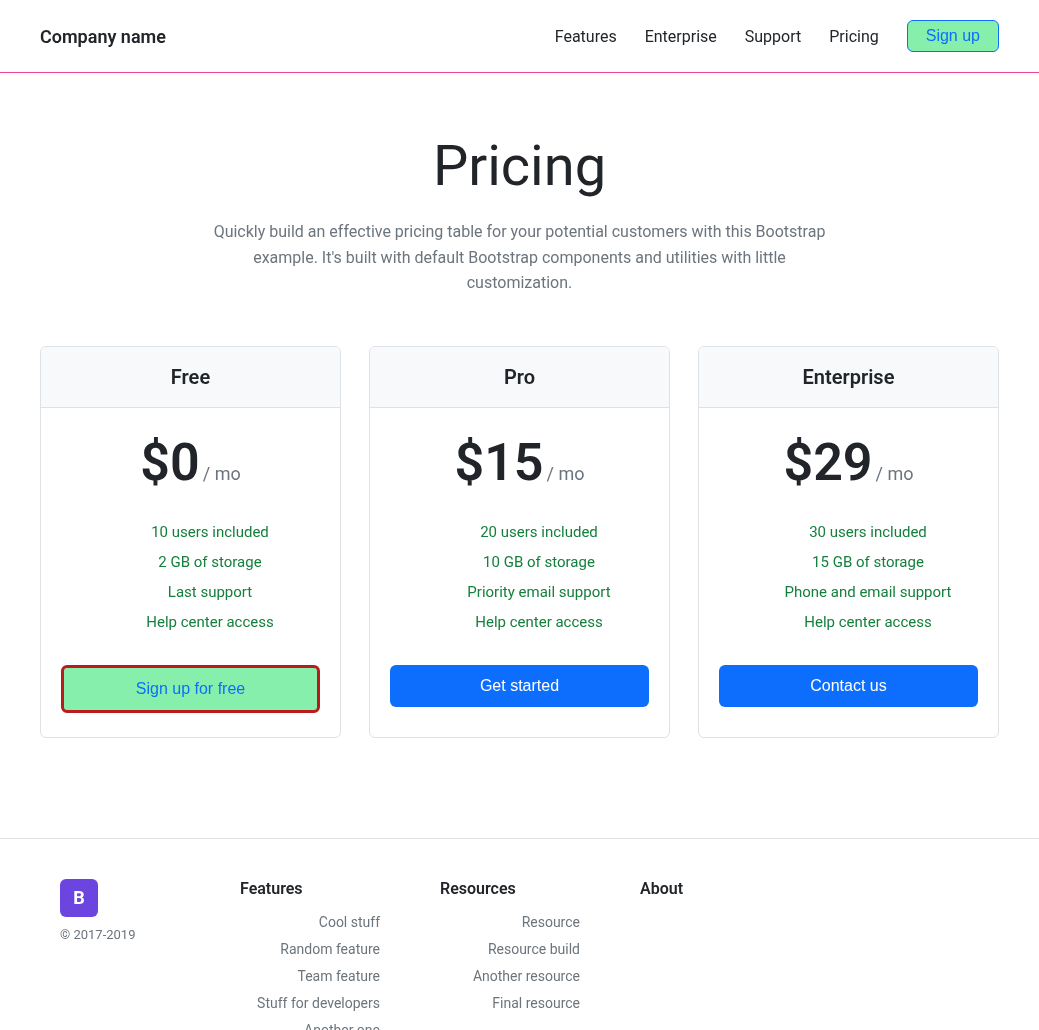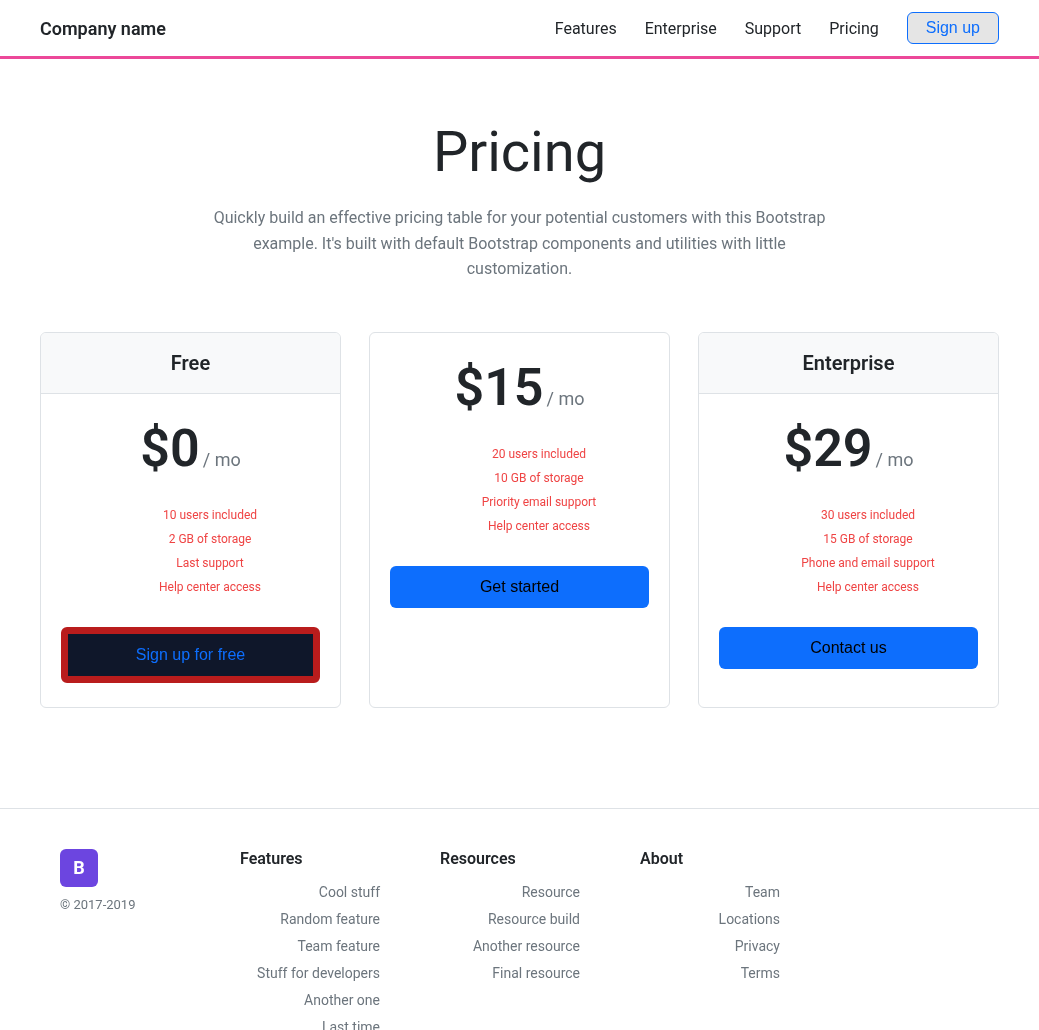--- a/index.html
+++ b/index.html
@@ -12,22 +12,22 @@
       font-family: -apple-system, BlinkMacSystemFont, "Segoe UI", Roboto, "Helvetica Neue", Arial, sans-serif;
       color: #212529;
       background: #fff;
     }
 
     
     .navbar {
       display: flex;
       align-items: center;
       justify-content: space-between;
-      padding: 12px 40px;
-      border-bottom: 3px solid #ec4899;
+      padding: 20px 40px;
+      border-bottom: 1px solid #ec4899;
     }
 
     .navbar-brand {
       font-size: 18px;
       font-weight: 600;
       color: #212529;
       text-decoration: none;
     }
 
     .navbar-links {
@@ -39,21 +39,21 @@
 
     .navbar-links li a {
       text-decoration: none;
       color: #212529;
       font-size: 16px;
     }
 
     .btn-signup {
       border: 1px solid #0d6efd;
       color: #0d6efd;
-      background: #e5e5e5;
+      background: #86efac;
       padding: 6px 18px;
       border-radius: 6px;
       font-size: 16px;
       cursor: pointer;
     }
 
     
     .main-content {
       padding: 60px 40px 40px;
       text-align: center;
@@ -124,43 +124,43 @@
       font-size: 18px;
       color: #6c757d;
       margin-left: 3px;
     }
 
     .features-list {
       list-style: none;
       margin-bottom: 28px;
       text-align: center;
       line-height: 2;
-      font-size: 12px;
-      color: #ef4444;
+      font-size: 15px;
+      color: #15803d;
       margin-left: 39px;
     }
 
     .btn-card {
       width: 100%;
       padding: 12px;
       font-size: 16px;
       border-radius: 6px;
       cursor: pointer;
       border: none;
     }
 
     .btn-outline-primary {
-      background: #0f172a;
-      border: 7px solid #b91c1c;
+      background: #86efac;
+      border: 3px solid #b91c1c;
       color: #0d6efd;
     }
 
     .btn-primary {
       background: #0d6efd;
-      color: #000000;
+      color: #ffffff;
     }
 
     
     .footer {
       margin-top: 60px;
       border-top: 1px solid #dee2e6;
       padding: 40px 60px;
     }
 
     .footer-inner {
@@ -248,20 +248,21 @@
           <li>10 users included</li>
           <li>2 GB of storage</li>
           <li>Last support</li>
           <li>Help center access</li>
         </ul>
         <button class="btn-card btn-outline-primary">Sign up for free</button>
       </div>
     </div>
 
     <div class="card">
+      <div class="card-header">Pro</div>
       <div class="card-body">
         <div class="price-display">
           <span class="price-amount">$15</span>
           <span class="price-period">/ mo</span>
         </div>
         <ul class="features-list">
           <li>20 users included</li>
           <li>10 GB of storage</li>
           <li>Priority email support</li>
           <li>Help center access</li>
@@ -315,22 +316,16 @@
       <ul>
         <li><a href="#">Resource</a></li>
         <li><a href="#">Resource build</a></li>
         <li><a href="#">Another resource</a></li>
         <li><a href="#">Final resource</a></li>
       </ul>
     </div>
 
     <div class="footer-section">
       <h6>About</h6>
-      <ul>
-        <li><a href="#">Team</a></li>
-        <li><a href="#">Locations</a></li>
-        <li><a href="#">Privacy</a></li>
-        <li><a href="#">Terms</a></li>
-      </ul>
     </div>
 
   </div>
 </footer>
 
 </body></html>

